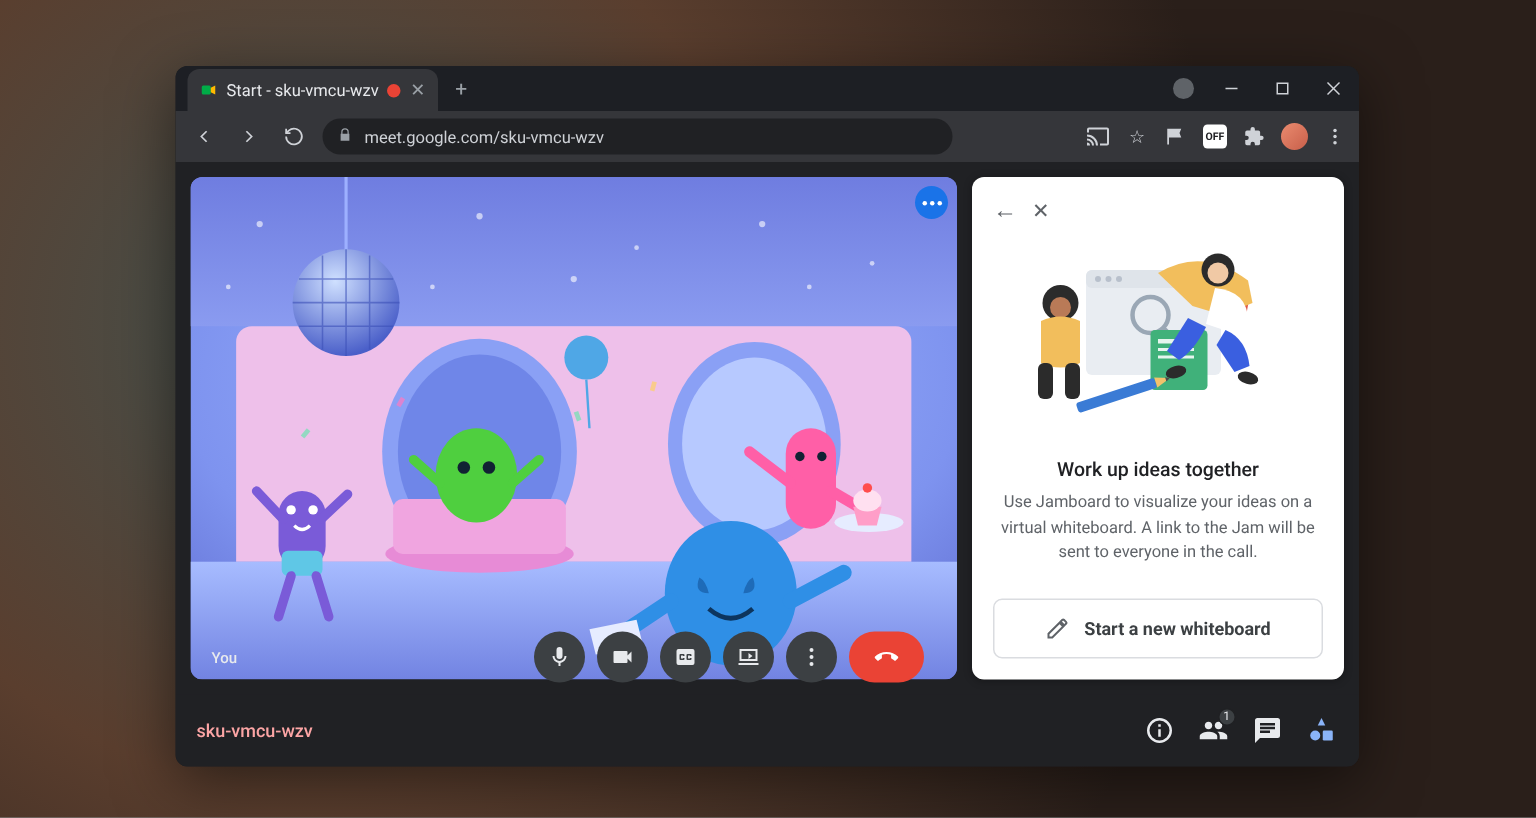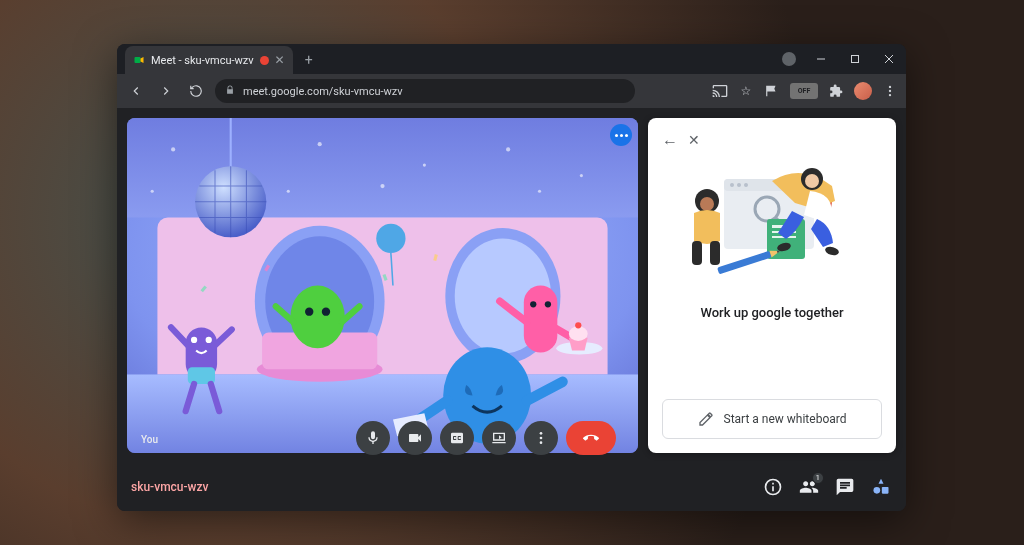--- a/index.html
+++ b/index.html
@@ -29,21 +29,21 @@
   .winctrls { margin-left: auto; display:flex; align-items:center; height:30px; }
   .winctrls .wc { width: 34px; height: 30px; display:flex;align-items:center;justify-content:center;color:#cfd2d7;font-size:10px;}
   .winctrls .acct { width:14px;height:14px;border-radius:50%;background:#5f6368;margin-right:8px; }
   
   .addrbar { height: 34px; background: #35363a; display:flex; align-items:center; padding: 0 8px; gap: 8px; }
   .navbtn { width:22px;height:22px;display:flex;align-items:center;justify-content:center;color:#cfd2d7;font-size:13px;border-radius:50%; }
   .omnibox { flex:0 0 auto; height:24px; background:#202124; border-radius:12px; display:flex;align-items:center;padding:4px 10px;gap:8px;color:#cfd2d7;font-size:11px; width: 420px;}
   .omnibox .lock { font-size:10px; }
   .addr-right { margin-left:auto; display:flex; align-items:center; gap:10px; }
   .ext-ico { width:16px;height:16px;display:flex;align-items:center;justify-content:center;color:#cfd2d7;font-size:12px; }
-  .ext-badge { width:28px;height:16px;border-radius:3px;background:#737373;color:#202124;font-size:7px;font-weight:700;display:flex;align-items:center;justify-content:center; }
+  .ext-badge { width:16px;height:16px;border-radius:3px;background:#ffffff;color:#202124;font-size:7px;font-weight:700;display:flex;align-items:center;justify-content:center; }
   .avatar { width:18px;height:18px;border-radius:50%;background:linear-gradient(135deg,#ea8b6f,#c85f4a); }
   
   .content { flex:1; display:flex; position:relative; background:#202124; }
   .stage { flex:1; position:relative; padding: 10px; display:flex; flex-direction:column; }
   .video { flex:1; border-radius:8px; overflow:hidden; position:relative; }
   .video svg { width:100%; height:100%; display:block; }
   .overflow-dots { position:absolute; top:6px; right:6px; width:22px;height:22px;border-radius:50%;background:#1a73e8;display:flex;align-items:center;justify-content:center; }
   .overflow-dots span{width:3px;height:3px;background:#fff;border-radius:50%;margin:0 1px;}
   .you-label { position:absolute; left:14px; bottom:8px; color:#e8eaed; font-size:10px; font-weight:500; }
 
@@ -56,21 +56,21 @@
   .panel-head .back { font-size:16px; color:#5f6368; }
   .panel-head .title { font-size:14px; font-weight:500; flex:1; }
   .panel-head .close { font-size:14px; color:#5f6368; }
   .panel-illus { flex: 0 0 auto; display:flex; align-items:center; justify-content:center; padding-top: 12px; }
   .panel-h2 { text-align:center; font-size:13px; color:#202124; margin-top:14px; font-weight:500; }
   .panel-p { text-align:center; font-size:11px; color:#5f6368; line-height:1.5; margin-top:6px; }
   .panel-spacer { flex:1; }
   .panel-btn {
     margin-top:16px; border:1px solid #dadce0; border-radius:6px; height:40px;
     display:flex; align-items:center; justify-content:center; gap:10px;
-    font-size:12px; color:#3c4043; font-weight:400; background:#fff;
+    font-size:12px; color:#3c4043; font-weight:700; background:#fff;
   }
   .panel-btn svg { width:16px;height:16px;stroke:#5f6368; }
 
   
   .bottombar { height:48px; background:#202124; display:flex; align-items:center; padding:0 14px; }
   .meetcode { color:#fca5a5; font-size:12px; font-weight:500; }
   .center-ctrls { position:absolute; left:50%; transform:translateX(-60%); bottom:8px; display:flex; gap:8px; }
   .pill { width:34px;height:34px;border-radius:50%;background:#3c4043;display:flex;align-items:center;justify-content:center; }
   .pill.end { width:50px; border-radius:18px; background:#ea4335; }
   .pill svg { width:16px;height:16px;fill:#e8eaed; }
@@ -84,21 +84,21 @@
 <body>
 
 <div class="window">
 
   <div class="titlebar">
     <div class="tab">
       <svg class="favicon" viewBox="0 0 24 24">
           <rect x="3" y="6" width="12" height="12" rx="2" fill="#00ac47"></rect>
           <path d="M15 9l6-3v12l-6-3z" fill="#ffba00"></path>
         </svg>
-      <span>Meet - sku-vmcu-wzv</span>
+      <span>Start - sku-vmcu-wzv</span>
       <span class="dot-red"></span>
       <span class="close">✕</span>
     </div>
     <div class="newtab">+</div>
     <div class="winctrls">
       <div class="acct"></div>
       <div class="wc">
           <svg width="10" height="10" viewBox="0 0 10 10">
             <line x1="1" y1="5" x2="9" y2="5" stroke="#cfd2d7" stroke-width="1"></line>
           </svg>
@@ -339,21 +339,22 @@
             <circle cx="140" cy="18" r="11" fill="#2b2b2b"></circle>
             <circle cx="140" cy="20" r="7" fill="#f0c9a5"></circle>
             <path d="M138 30 q22 2 22 22 l-10 8 -18 -6 z" fill="#ffffff"></path>
             <path d="M145 58 q14 6 16 24 l-10 4 -12 -18 z" fill="#3a5fe0"></path>
             <path d="M132 56 q-8 16 -18 22 l-8 -6 14 -22 z" fill="#3a5fe0"></path>
             <ellipse cx="112" cy="86" rx="7" ry="4" fill="#2b2b2b" transform="rotate(-15 112 86)"></ellipse>
             <ellipse cx="160" cy="90" rx="7" ry="4" fill="#2b2b2b" transform="rotate(15 160 90)"></ellipse>
           </g>
         </svg>
       </div>
-      <div class="panel-h2">Work up google together</div>
+      <div class="panel-h2">Work up ideas together</div>
+      <div class="panel-p">Use Jamboard to visualize your ideas on a virtual whiteboard. A link to the Jam will be sent to everyone in the call.</div>
       <div class="panel-spacer"></div>
       <div class="panel-btn">
         <svg viewBox="0 0 24 24" fill="none" stroke-width="2">
             <path d="M3 17.25V21h3.75L17.81 9.94l-3.75-3.75L3 17.25zM20.71 7.04a1 1 0 0 0 0-1.41l-2.34-2.34a1 1 0 0 0-1.41 0l-1.83 1.83 3.75 3.75 1.83-1.83z"></path>
           </svg>
         <span>Start a new whiteboard</span>
       </div>
     </div>
 
     <div class="center-ctrls">

